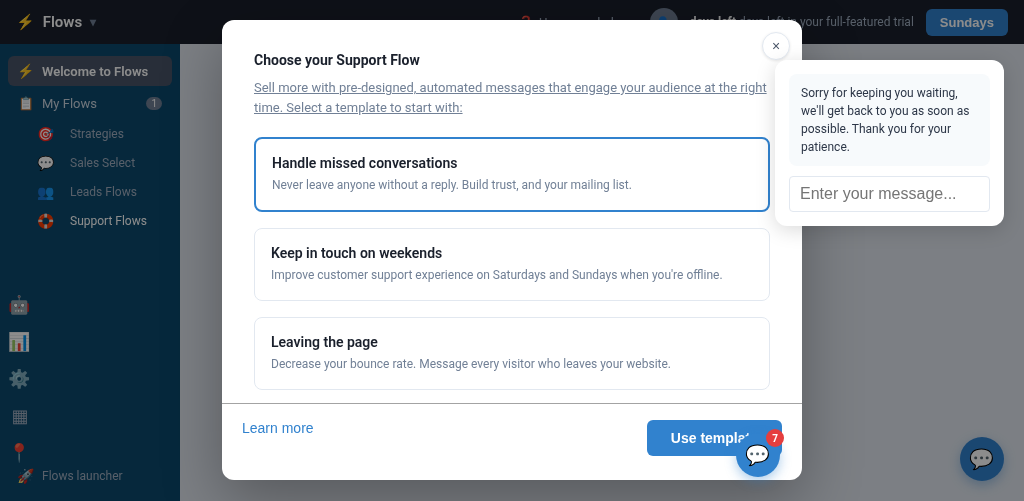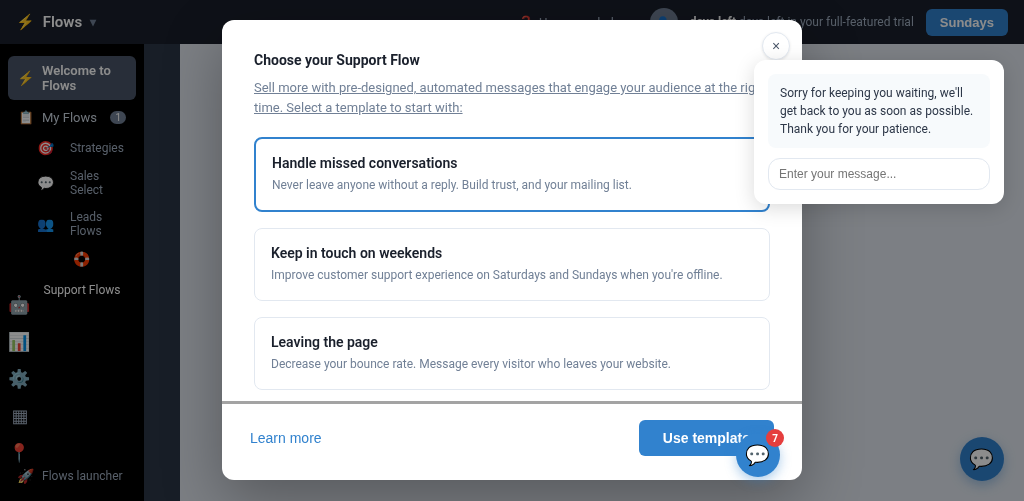--- a/index.html
+++ b/index.html
@@ -64,22 +64,22 @@
       background: #718096;
       border-radius: 50%;
       display: flex; align-items: center; justify-content: center;
       color: #fff; font-size: 11px;
     }
 
     
     .sidebar {
       position: absolute;
       top: 44px; left: 0; bottom: 0;
-      width: 144px;
-      background: #000000;
+      width: 180px;
+      background: #0c4a6e;
       padding: 12px 0;
     }
     .sidebar-section {
       padding: 0 8px;
     }
     .sidebar-item {
       display: flex;
       align-items: center;
       gap: 8px;
       padding: 7px 10px;
@@ -113,21 +113,21 @@
       display: flex;
       align-items: center;
       gap: 16px;
       padding: 6px 10px 6px 30px;
       color: #a0aec0;
       font-size: 12px;
       cursor: pointer;
       border-radius: 6px;
       margin-bottom: 1px;
     }
-    .sidebar-subitem.active { color: #fff; flex-direction: column; }
+    .sidebar-subitem.active { color: #fff; }
     .sidebar-footer {
       position: absolute;
       bottom: 10px; left: 0; right: 0;
       padding: 0 8px;
     }
     .sidebar-footer-item {
       display: flex;
       align-items: center;
       gap: 8px;
       padding: 7px 10px;
@@ -217,24 +217,24 @@
     }
     .template-card-desc {
       font-size: 12px;
       color: #718096;
       line-height: 1.5;
     }
 
     
     .modal-footer {
       display: flex;
-      align-items: center;
+      align-items: flex-start;
       justify-content: space-between;
-      padding: 16px 28px 24px;
-      border-top: 3px solid #a3a3a3;
+      padding: 16px 20px 24px;
+      border-top: 1px solid #a3a3a3;
     }
     .learn-more-btn {
       background: transparent;
       border: none;
       color: #3182ce;
       font-size: 14px;
       cursor: pointer;
       font-weight: 500;
     }
     .use-template-btn {
@@ -246,41 +246,41 @@
       font-size: 14px;
       font-weight: 600;
       cursor: pointer;
     }
 
     
     .chat-preview {
       position: absolute;
       right: 20px;
       top: 60px;
-      width: 250px;
+      width: 229px;
       background: #fff;
       border-radius: 12px;
       box-shadow: 0 4px 20px rgba(0,0,0,0.15);
       padding: 14px;
       z-index: 101;
     }
     .chat-message-bubble {
       background: #f7fafc;
       border-radius: 8px;
       padding: 10px 12px;
       font-size: 12px;
       color: #2d3748;
       line-height: 1.5;
       margin-bottom: 10px;
     }
     .chat-input-field {
       border: 1px solid #e2e8f0;
-      border-radius: 12px;
+      border-radius: 4px;
       padding: 8px 10px;
-      font-size: 12px;
+      font-size: 16px;
       color: #a0aec0;
       width: 100%;
     }
 
     
     .icon-flows::before { content: '⚡'; }
     .icon-strategies::before { content: '🎯'; }
     .icon-sales::before { content: '💬'; }
     .icon-leads::before { content: '👥'; }
     .icon-support::before { content: '🛟'; }

